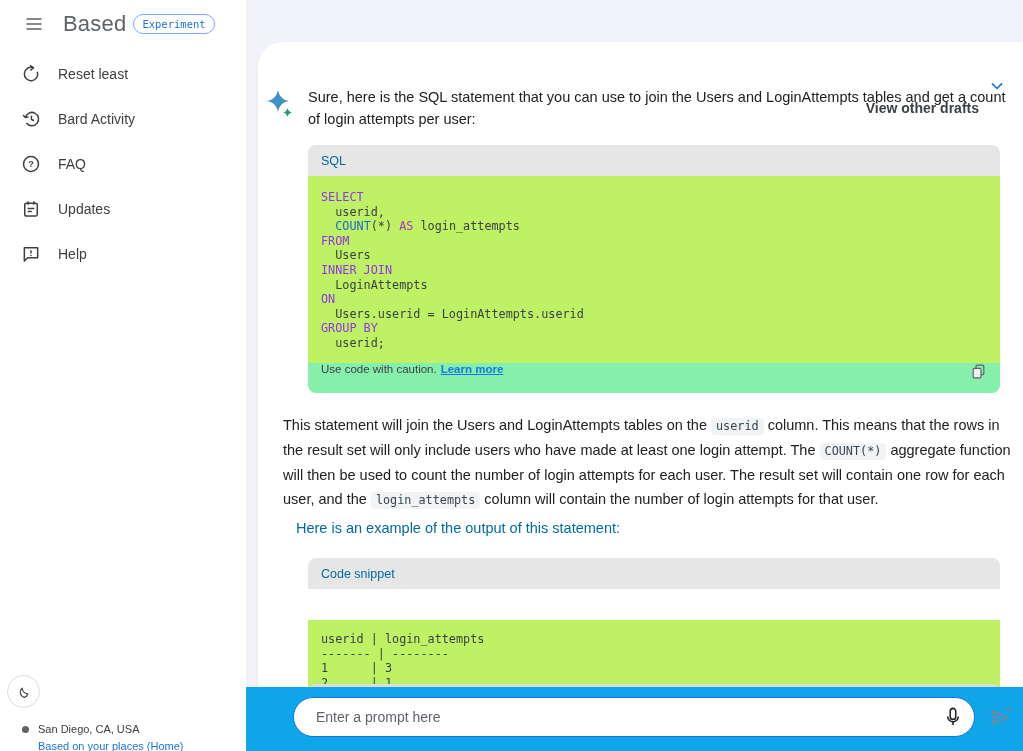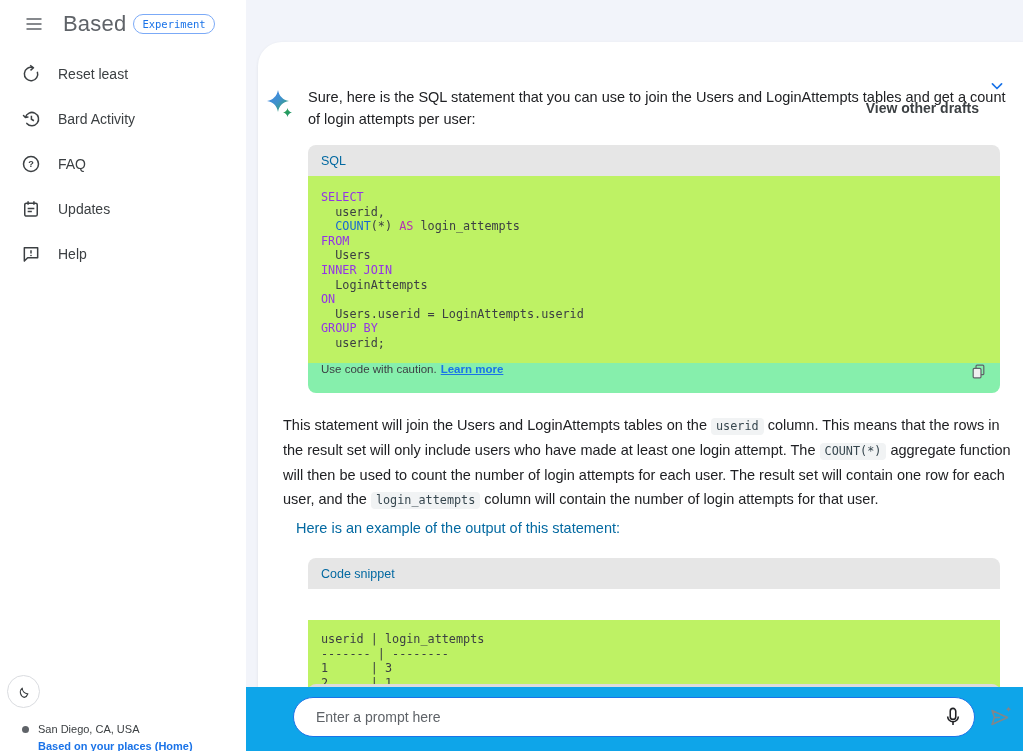--- a/index.html
+++ b/index.html
@@ -16,21 +16,21 @@
   .nav { position:absolute; left:0; top:51px; width:246px; }
   .nav-item { height:45px; display:flex; align-items:center; padding-left:21px; cursor:pointer; }
   .nav-item svg { flex:0 0 20px; }
   .nav-label { margin-left:17px; font-size:14px; color:#3c4043; }
 
   .theme-btn { position:absolute; left:7px; top:675px; width:33px; height:33px; border-radius:50%;
     border:1px solid #dadce0; background:#fff; display:flex; align-items:center; justify-content:center; cursor:pointer; }
   .loc-row { position:absolute; left:22px; top:723px; display:flex; align-items:center; }
   .loc-dot { width:7px; height:7px; border-radius:50%; background:#5f6368; }
   .loc-text { margin-left:9px; font-size:11px; color:#3c4043; }
-  .loc-link { position:absolute; left:38px; top:740px; font-size:11px; color:#1a73e8; text-decoration:none; font-weight:bold; }
+  .loc-link { position:absolute; left:38px; top:740px; font-size:11px; color:#1a73e8; text-decoration:none; font-weight:normal; }
 
   
   .main { position:absolute; left:246px; top:0; width:777px; height:751px; background:#f2f4fa; }
   .card { position:absolute; left:12px; top:42px; right:0; bottom:59px; background:#fff;
     border-radius:24px 0 0 0; box-shadow:0 1px 3px rgba(60,64,67,.10); overflow:hidden; }
 
   .drafts-row { position:absolute; top:14px; right:16px; display:flex; align-items:center; cursor:pointer; }
   .drafts-label { font-size:14px; font-weight:bold; color:#3c4043;margin-top:44px; }
   .drafts-row svg { margin-left:8px; }
 

